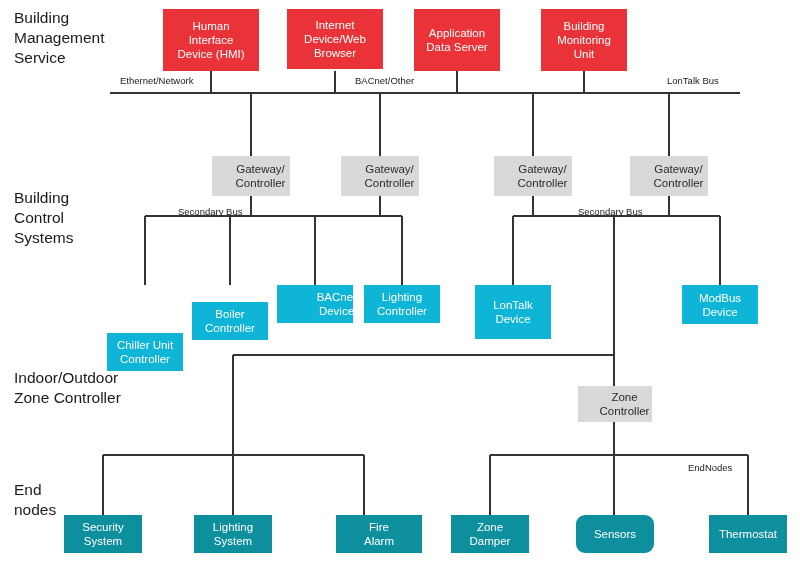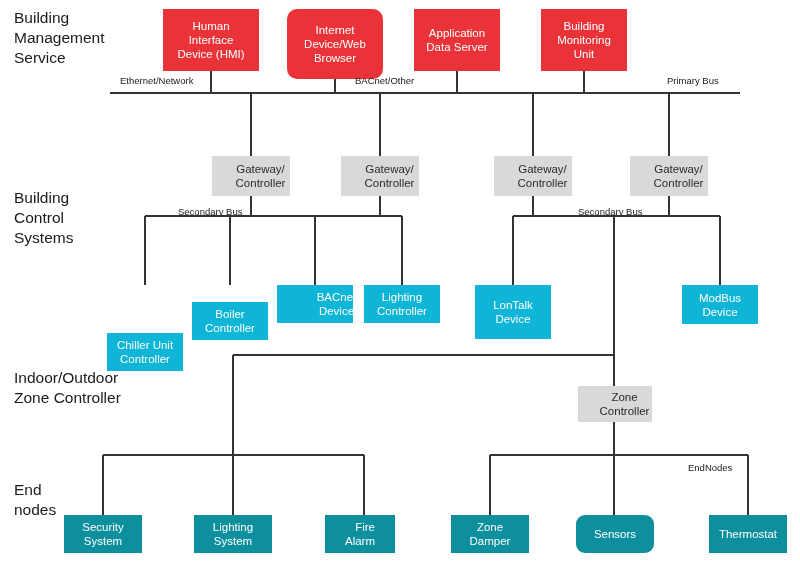--- a/index.html
+++ b/index.html
@@ -121,21 +121,21 @@
 Control
 Systems</div>
 <div class="tier-label" style="left:14px; top:368px;">Indoor/Outdoor
 Zone Controller</div>
 <div class="tier-label" style="left:14px; top:480px;">End
 nodes</div>
 
 <div class="node red" style="left:163px; top:9px; width:96px; height:62px;">Human
 Interface
 Device (HMI)</div>
-<div class="node red" style="left:287px; top:9px; width:96px; height:70px;border-radius:10px;">Internet
+<div class="node red" style="left:287px; top:9px; width:96px; height:60px;">Internet
 Device/Web
 Browser</div>
 <div class="node red" style="left:414px; top:9px; width:86px; height:62px;">Application
 Data Server</div>
 <div class="node red" style="left:541px; top:9px; width:86px; height:62px;">Building
 Monitoring
 Unit</div>
 
 <div class="node grey" style="left:212px; top:156px; width:78px; height:40px;">Gateway/
 Controller</div>
@@ -159,25 +159,25 @@
 <div class="node cyan" style="left:682px; top:285px; width:76px; height:39px;">ModBus
 Device</div>
 
 <div class="node grey" style="left:578px; top:386px; width:74px; height:36px;">Zone
 Controller</div>
 
 <div class="node teal" style="left:64px; top:515px; width:78px; height:38px;">Security
 System</div>
 <div class="node teal" style="left:194px; top:515px; width:78px; height:38px;">Lighting
 System</div>
-<div class="node teal" style="left:325px; top:515px; width:70px; height:38px;text-align:right;">Fire
+<div class="node teal" style="left:336px; top:515px; width:86px; height:38px;">Fire
 Alarm</div>
 <div class="node teal" style="left:451px; top:515px; width:78px; height:38px;">Zone
 Damper</div>
 <div class="node teal" style="left:576px; top:515px; width:78px; height:38px;border-radius:9px;">Sensors</div>
 <div class="node teal" style="left:709px; top:515px; width:78px; height:38px;">Thermostat</div>
 
 <div class="bus-label" style="left:120px; top:75px;">Ethernet/Network</div>
 <div class="bus-label" style="left:355px; top:75px;">BACnet/Other</div>
-<div class="bus-label" style="left:667px; top:75px;">Primary Bus</div>
+<div class="bus-label" style="left:667px; top:75px;">LonTalk Bus</div>
 <div class="bus-label" style="left:178px; top:206px;">Secondary Bus</div>
 <div class="bus-label" style="left:578px; top:206px;">Secondary Bus</div>
 <div class="bus-label" style="left:688px; top:432px;margin-top:30px;">EndNodes</div>
 
 </body></html>

